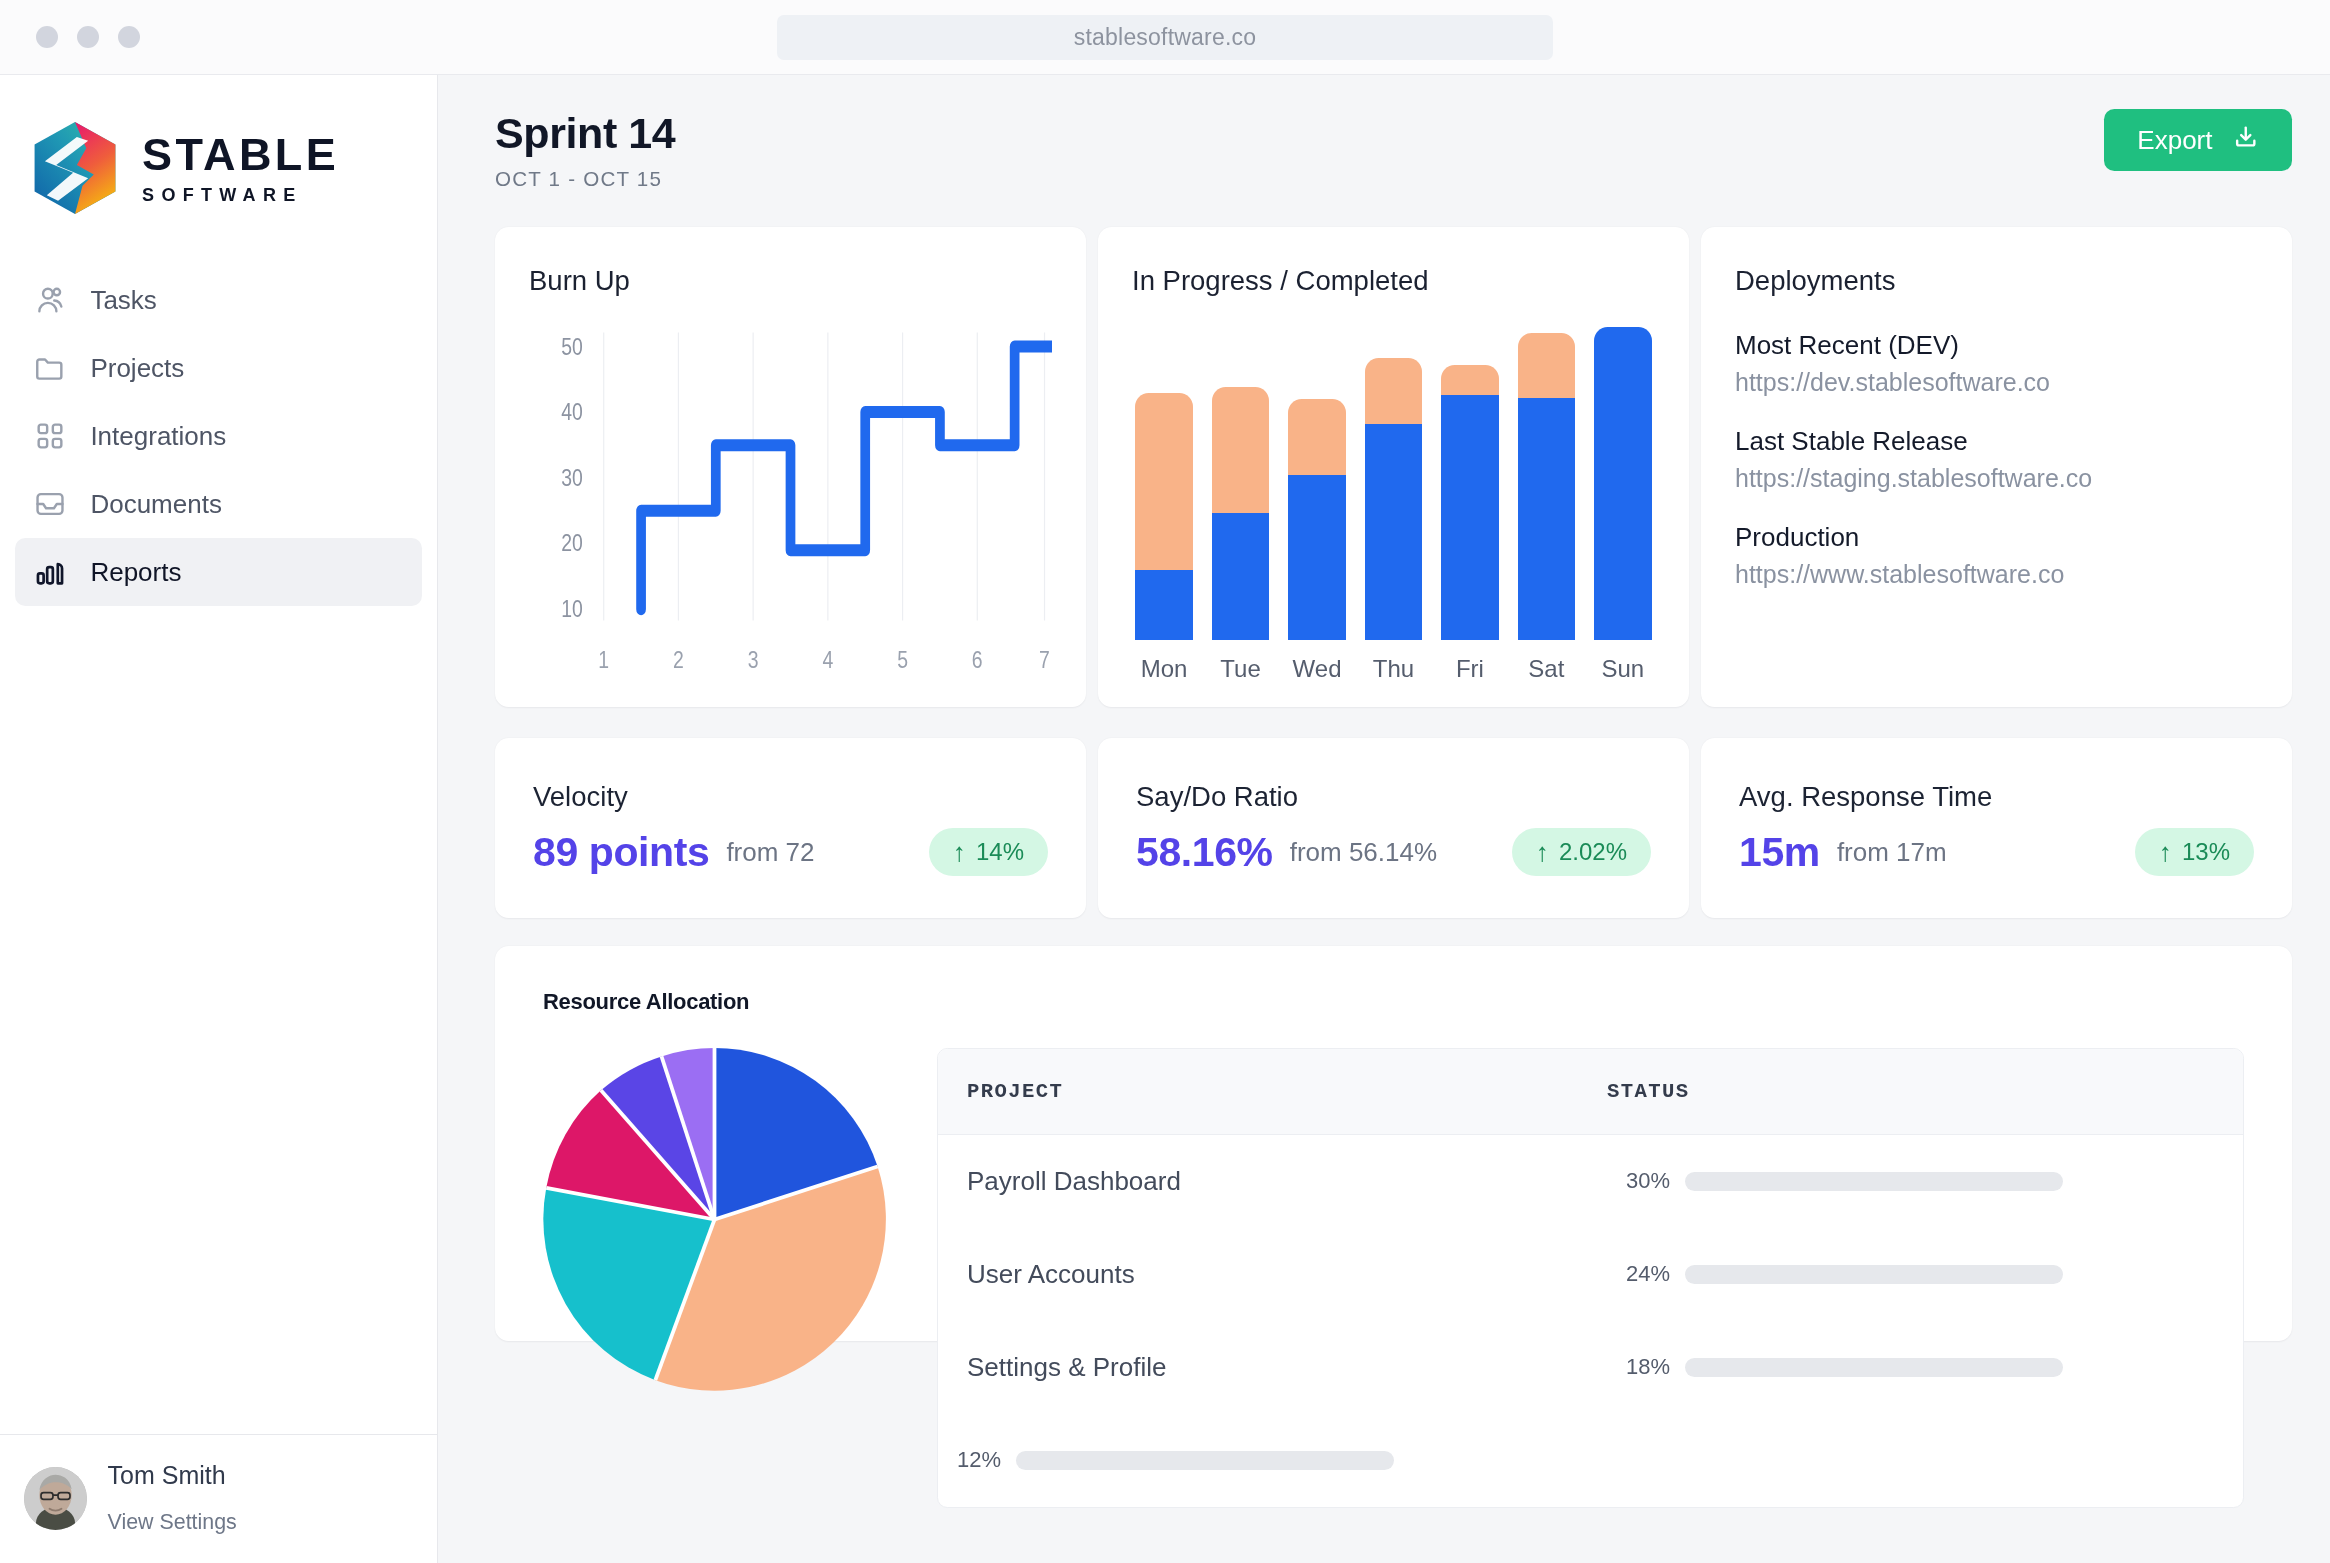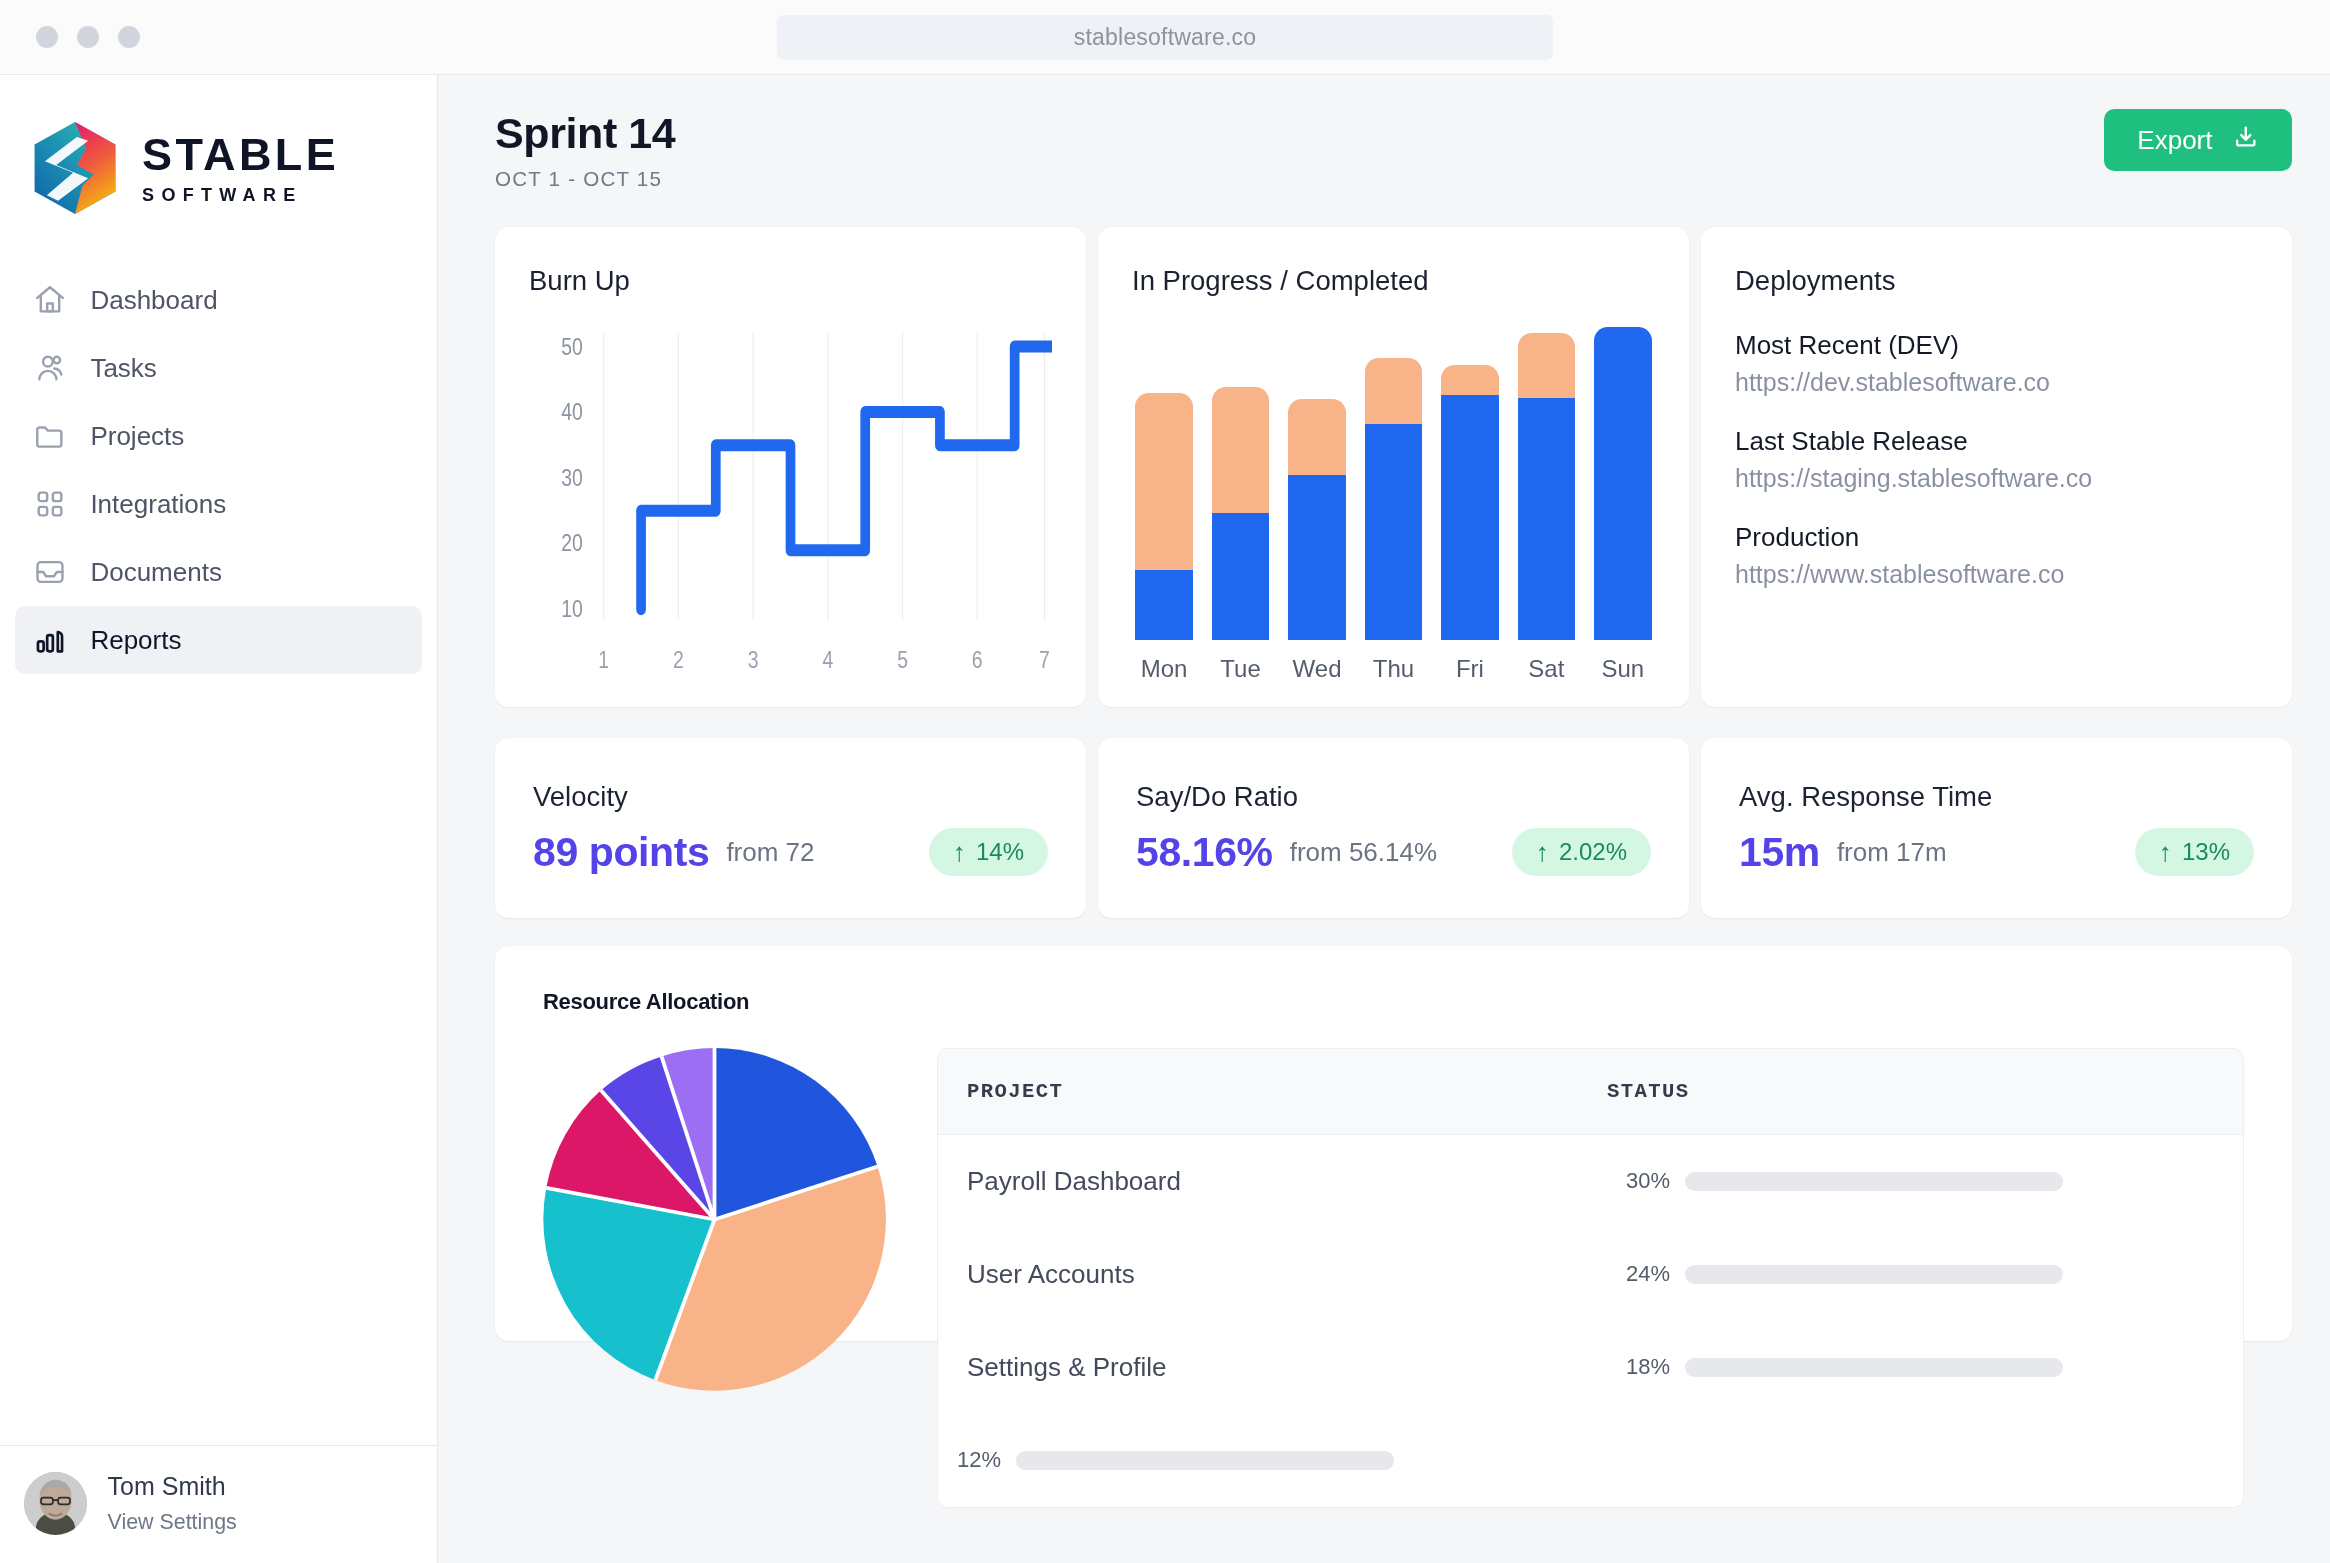--- a/index.html
+++ b/index.html
@@ -59,21 +59,21 @@
     border-top: 0.9px solid #e7e8ec;
     padding: 26px 0 29px 24px;
     display: flex; align-items: center; gap: 20.6px;
   }
   .avatar {
     width: 63px; height: 63px; border-radius: 50%;
     background: radial-gradient(circle at 50% 34%, #cfcfcf 0 28%, #bdbdbd 29% 100%);
     overflow: hidden; position: relative; flex: 0 0 63px;
   }
   .avatar svg { position: absolute; inset: 0; width: 100%; height: 100%; }
-  .user-meta { display: flex; flex-direction: column; gap: 9px; }
+  .user-meta { display: flex; flex-direction: column; gap: 20px; }
   .user-name { font-size: 25px; color: #313a4c; font-weight: 400; }
   .user-link { font-size: 21.4px; color: #6e7788; }
 
   
   .main {
     flex: 1; background: #f5f6f8;
     padding: 34px 38px 0 57px;
     overflow: hidden;
   }
   .page-head { display: flex; align-items: flex-start; justify-content: space-between; }
@@ -188,30 +188,20 @@
         </svg>
       </span>
       <span class="logo-text">
         <span class="logo-title">STABLE</span>
         <span class="logo-sub">SOFTWARE</span>
       </span>
     </div>
 
     <nav class="nav">
 
-      <div class="nav-item">
-        <span class="nav-icon">
-          <svg viewBox="0 0 24 24" fill="none" stroke="#9aa1ae" stroke-width="1.7" stroke-linecap="round" stroke-linejoin="round">
-            <path d="M3 10.5 12 3l9 7.5"></path>
-              <path d="M5.5 9.5V20h13V9.5"></path>
-              <rect x="10" y="14.5" width="4" height="5.5"></rect>
-          </svg>
-        </span>
-        <span>Dashboard</span>
-      </div>
 
       <div class="nav-item">
         <span class="nav-icon">
           <svg viewBox="0 0 24 24" fill="none" stroke="#9aa1ae" stroke-width="1.7" stroke-linecap="round" stroke-linejoin="round">
             <circle cx="10.5" cy="7.5" r="3.4"></circle>
               <path d="M4.5 20a6 6 0 0 1 12 0"></path>
             <circle cx="16.8" cy="6.4" r="2.3"></circle>
               <path d="M15 12.4a5.6 5.6 0 0 1 5 4.2"></path>
           </svg>
         </span>

